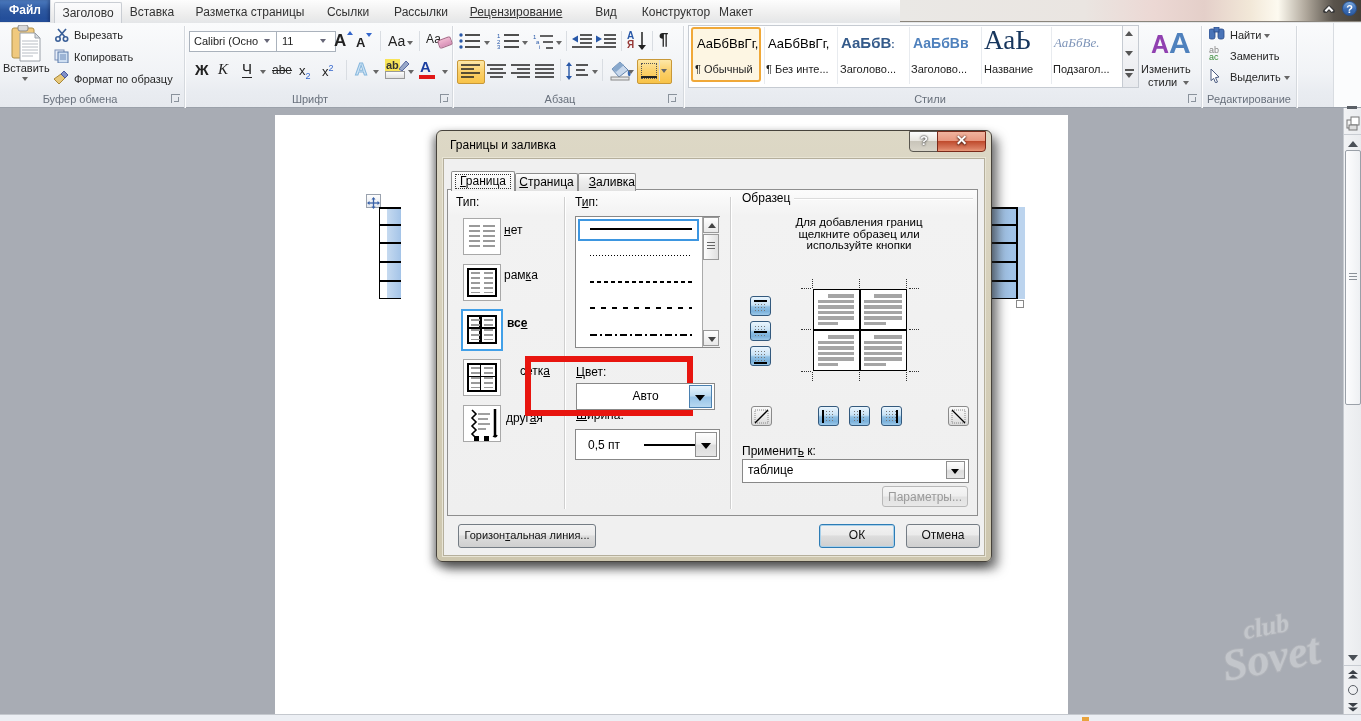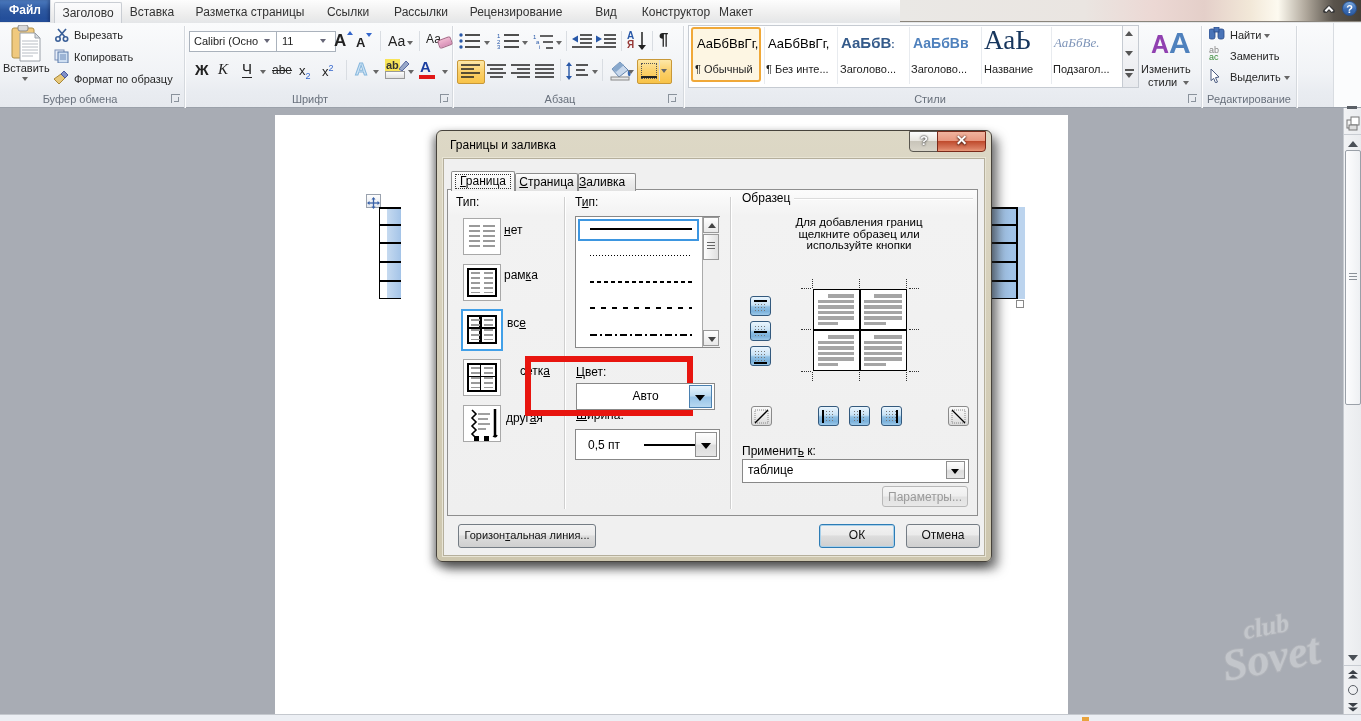--- a/index.html
+++ b/index.html
@@ -79,21 +79,21 @@
 <div id="root">
 
   <div id="tabrow"></div>
   <div id="tabglass"></div>
   <div id="filetab">Файл</div>
   <div id="activetab">Заголово</div>
   <div class="tab" style="left:124px;width:56px;">Вставка</div>
   <div class="tab" style="left:190px;width:120px;">Разметка страницы</div>
   <div class="tab" style="left:320px;width:56px;">Ссылки</div>
   <div class="tab" style="left:386px;width:70px;">Рассылки</div>
-  <div class="tab" style="left:466px;width:100px;">Рецензирование</div>
+  <div class="tab" style="left:466px;width:100px;text-decoration:underline;">Рецензирование</div>
   <div class="tab" style="left:586px;width:40px;">Вид</div>
   <div class="tab" style="left:636px;width:80px;">Конструктор</div>
   <div class="tab" style="left:708px;width:56px;">Макет</div>
   <svg id="chev" class="abs" style="left:1323px;top:4px;" width="13" height="10" viewBox="0 0 13 10">
       <path d="M2.5,8 L6.5,4 L10.5,8" fill="none" stroke="#3a3a3a" stroke-width="5" stroke-linecap="round" stroke-linejoin="round"></path>
       <path d="M2.5,8 L6.5,4 L10.5,8" fill="none" stroke="#fdfdfd" stroke-width="2.4"></path>
     </svg>
   <div id="helpbtn">?</div>
 
   <div id="ribbon">
@@ -446,42 +446,42 @@
     <div id="dlgtitle">Границы и заливка</div>
     <div class="abs" style="left:472px;top:0px;width:28px;height:19px;background:linear-gradient(#fdfdfd,#e8e6e0 45%,#c9c5ba 50%,#d8d4c8);border:1px solid #5a5750;border-radius:0 0 0 4px;text-align:center;font-size:13px;font-weight:bold;color:#fdfdfd;line-height:18px;text-shadow:0 0 2px #444, 0 0 2px #444;">?</div>
     <div class="abs" style="left:500px;top:0px;width:47px;height:19px;background:linear-gradient(#f0b49e,#e89880 45%,#c04c2e 50%,#d87a5e 85%,#e89878);border:1px solid #7a2a1a;border-radius:0 0 4px 0;text-align:center;font-size:14px;font-weight:bold;color:#fff;line-height:17px;text-shadow:0 1px 2px #502015, 0 0 2px #502015;">✕</div>
     <div id="dlgclient"></div>
 
     <div class="abs" style="left:10px;top:58px;width:531px;height:327px;background:linear-gradient(#fcfcfc,#f2f2f2 8%,#efefef);border:1px solid #8e8e8e;box-sizing:border-box;"></div>
     <div class="abs" style="left:14px;top:40px;width:62px;height:19px;background:linear-gradient(#fdfdfd,#f2f2f2);border:1px solid #8e8e8e;border-bottom:none;border-radius:2px 2px 0 0;z-index:5;">
       <div class="abs" style="left:3px;top:2px;width:54px;height:13px;border:1px dotted #333;font-size:12px;color:#000;text-align:center;line-height:13px;"><u>Г</u>раница</div>
     </div>
     <div class="abs" style="left:78px;top:42px;width:61px;height:17px;background:linear-gradient(#fefefe,#eee 40%,#e2e2e2);border:1px solid #8e8e8e;border-bottom:none;border-radius:2px 2px 0 0;font-size:12px;color:#000;text-align:center;line-height:16px;"><u>С</u>траница</div>
-    <div class="abs" style="left:141px;top:42px;width:56px;height:17px;background:linear-gradient(#fefefe,#eee 40%,#e2e2e2);border:1px solid #8e8e8e;border-bottom:none;border-radius:2px 2px 0 0;font-size:12px;color:#000;text-align:left;line-height:16px;"><u>З</u>аливка</div>
+    <div class="abs" style="left:141px;top:42px;width:56px;height:17px;background:linear-gradient(#fefefe,#eee 40%,#e2e2e2);border:1px solid #8e8e8e;border-bottom:none;border-radius:2px 2px 0 0;font-size:12px;color:#000;text-align:right;line-height:16px;"><u>З</u>аливка</div>
 
     <div class="abs" style="left:127px;top:66px;width:1px;height:312px;background:#cfcfcf;box-shadow:1px 0 0 #fff;"></div>
     <div class="abs" style="left:293px;top:66px;width:1px;height:312px;background:#cfcfcf;box-shadow:1px 0 0 #fff;"></div>
 
     <div class="abs" style="left:19px;top:64px;font-size:12px;color:#000;">Тип:</div>
     <div class="typeicon" style="left:26px;top:87px;">
         <div class="ti-lines"></div>
       </div>
     <div class="abs" style="left:67px;top:92px;font-size:12px;color:#000;"><u>н</u>ет</div>
     <div class="typeicon" style="left:26px;top:133px;">
         <div class="ti-box"></div>
         <div class="ti-lines2"></div>
       </div>
     <div class="abs" style="left:67px;top:137px;font-size:12px;color:#000;">рам<u>к</u>а</div>
     <div class="abs" style="left:24px;top:178px;width:42px;height:42px;border:2px solid #42a0e8;box-sizing:border-box;background:#fff;"></div>
     <div class="typeicon" style="left:26px;top:180px;border-color:#fff;">
         <div class="ti-box"></div>
         <div class="ti-cross"></div>
         <div class="ti-lines2"></div>
       </div>
-    <div class="abs" style="left:70px;top:185px;font-size:12px;color:#000;">вс<u>е</u></div>
+    <div class="abs" style="left:70px;top:185px;font-size:12px;color:#000;font-weight:bold;">вс<u>е</u></div>
     <div class="typeicon" style="left:26px;top:228px;">
         <div class="ti-box"></div>
         <div class="ti-cross1"></div>
         <div class="ti-lines2"></div>
       </div>
     <div class="abs" style="left:83px;top:233px;font-size:12px;color:#000;">сетк<u>а</u></div>
     <div class="typeicon" style="left:26px;top:274px;">
       <svg width="38" height="37" viewBox="0 0 38 37">
         <path d="M8,4 l4,4 -4,4 4,4 -4,4 4,4 -4,4 4,4" fill="none" stroke="#000" stroke-width="1.6"></path>
         <line x1="31" y1="3" x2="31" y2="30" stroke="#000" stroke-width="2.5"></line>

